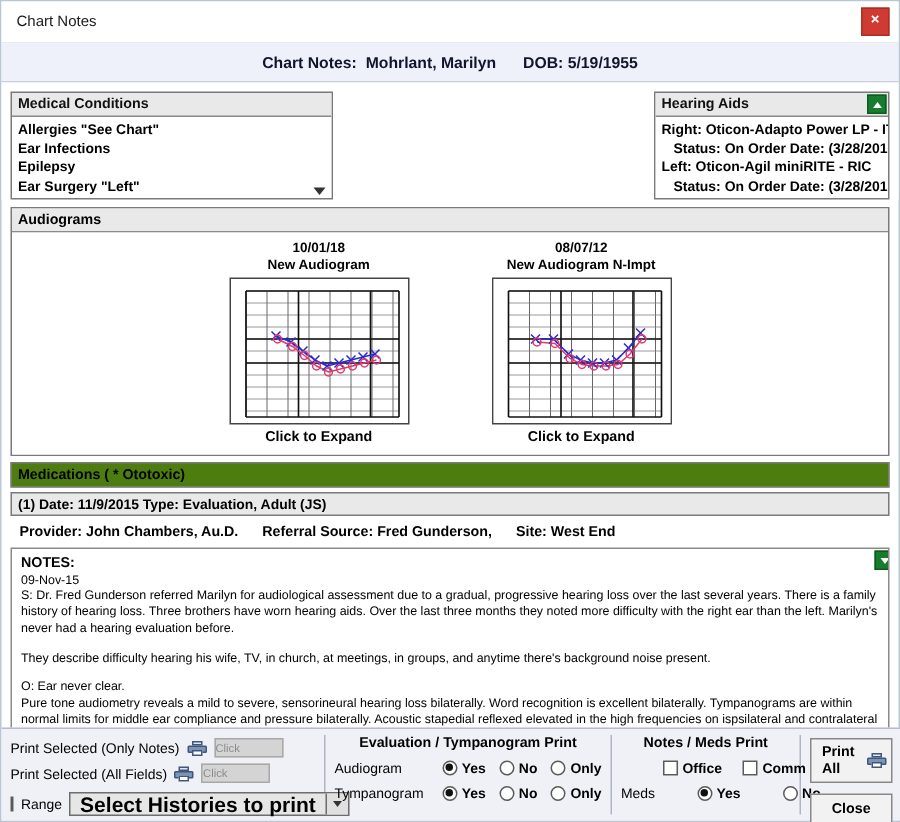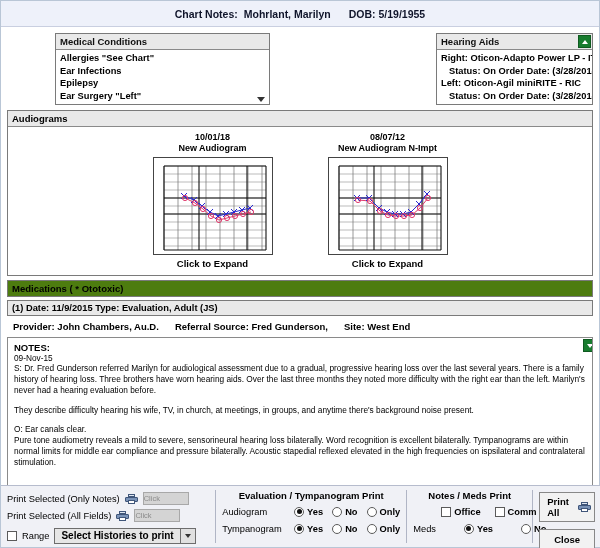--- a/index.html
+++ b/index.html
@@ -25,21 +25,21 @@
                font-weight:bold; }
   .close-btn .x { display:block; transform:translateY(-1px); }
 
   
   .patient-header { height:26px; background:#eef1fa; border-bottom:1px solid #c9cfe0;
                     display:flex; align-items:center; justify-content:center; gap:18px;
                     font-weight:bold; font-size:10.5px; color:#10152b; }
 
   
   .panels { display:flex; padding:6px 6px 0 6px; gap:6px; background:#fff; }
-  .panel { border:1px solid #7a7a7a; background:#fff; position:relative;margin-left:48px; }
+  .panel { border:1px solid #7a7a7a; background:#fff; position:relative; }
   .panel-title { background:#e9e9e9; border-bottom:1px solid #8a8a8a;
                  font-weight:bold; font-size:9.5px; padding:2px 4px; color:#111; }
   .panel-body { padding:2px 4px 3px 4px; background:#fff; }
   .panel-body .line { font-weight:bold; font-size:9.3px; line-height:12.6px;
                       white-space:nowrap; color:#000; }
   .panel-body .indent { padding-left:8px; }
 
   #med-panel { width:215px; height:72px; overflow:hidden; }
   #spacer-mid { flex:1; }
   #ha-panel { width:157px; height:72px; overflow:hidden; }
@@ -98,41 +98,47 @@
                   background:#dfe7f2; border:1px solid #40567a; }
   .printer .out { position:absolute; left:3px; top:6px; width:7px; height:4px;
                   background:#fff; border:1px solid #40567a; }
   .click-btn { width:46px; height:13px; background:#d4d4d4; border:1px solid #a8a8a8;
                font-size:7.5px; color:#8b8b8b; text-align:left; line-height:11px;
                cursor:pointer; }
   .chk { width:10px; height:10px; background:#fff; border:1px solid #5a5a5a;
          display:inline-block; cursor:pointer; }
   .combo { display:flex; height:16px; border:1px solid #6d6d6d; background:#e6e6e6;
            align-items:center; cursor:pointer; }
-  .combo .txt { font-weight:bold; font-size:10px; padding:0 6px; white-space:nowrap; }
+  .combo .txt { font-weight:bold; font-size:14px; padding:0 6px; white-space:nowrap; }
   .combo .arrow { width:15px; height:100%; border-left:1px solid #6d6d6d;
                   display:flex; align-items:center; justify-content:center; background:#e0e0e0; }
   .combo .arrow i { border-left:3.5px solid transparent; border-right:3.5px solid transparent;
                     border-top:4px solid #333; display:block; }
   .radio { width:10px; height:10px; border:1px solid #5a5a5a; border-radius:50%;
            background:#fff; display:inline-flex; align-items:center; justify-content:center;
            cursor:pointer; }
   .radio.on::after { content:""; width:5px; height:5px; background:#111; border-radius:50%; }
   .tb-title { font-weight:bold; font-size:9.5px; text-align:center; margin-bottom:2px; }
   .opt { display:flex; align-items:center; gap:3px; }
   .opt .ol { font-weight:bold; font-size:9.3px; }
   .btn { background:#f2f2f2; border:1px solid #888; font-weight:bold; font-size:9.5px;
          padding:3px 7px; cursor:pointer; display:flex; align-items:center; gap:4px;
          justify-content:center; }
 </style>
 </head>
 <body>
 
 <div class="window">
 
+  <div class="titlebar">
+    <div class="titlebar-text">Chart Notes</div>
+    <div class="close-btn">
+      <span class="x">×</span>
+    </div>
+  </div>
 
   <div class="patient-header">
     <span>Chart Notes:</span>
     <span style="margin-left:-12px;">Mohrlant, Marilyn</span>
     <span>DOB: 5/19/1955</span>
   </div>
 
   <div class="panels">
     <div class="panel" id="med-panel">
       <div class="panel-title">Medical Conditions</div>
@@ -314,21 +320,21 @@
     <span>Site: West End</span>
   </div>
 
   <div class="notes-box">
     <div class="notes-head">NOTES:</div>
     <div class="notes-date">09-Nov-15</div>
     <p class="notes-p">S:  Dr. Fred Gunderson referred Marilyn for audiological assessment due to a gradual, progressive hearing loss over the last several years.  There is a family history of hearing loss.  Three brothers have worn hearing aids.  Over the last three months they noted more difficulty with the right ear than the left.  Marilyn's never had a hearing evaluation before.</p>
     <div class="notes-gap"></div>
     <p class="notes-p">They describe difficulty hearing his wife, TV, in church, at meetings, in groups, and anytime there's background noise present.</p>
     <div class="notes-gap"></div>
-    <p class="notes-p">O:  Ear canals clear.</p>
+    <p class="notes-p">O:  Ear never clear.</p>
     <p class="notes-p">Pure tone audiometry reveals a mild to severe, sensorineural hearing loss bilaterally.  Word recognition is excellent bilaterally.  Tympanograms are within normal limits for middle ear compliance and pressure bilaterally.  Acoustic stapedial reflexed elevated in the high frequencies on ispsilateral and contralateral stimulation.</p>
     <div class="scroll-arrow down notes-arrow">
       <span></span>
     </div>
   </div>
 
   <div class="toolbar">
 
     <div class="tb-col" style="width:215px;">
       <div class="tb-row">

